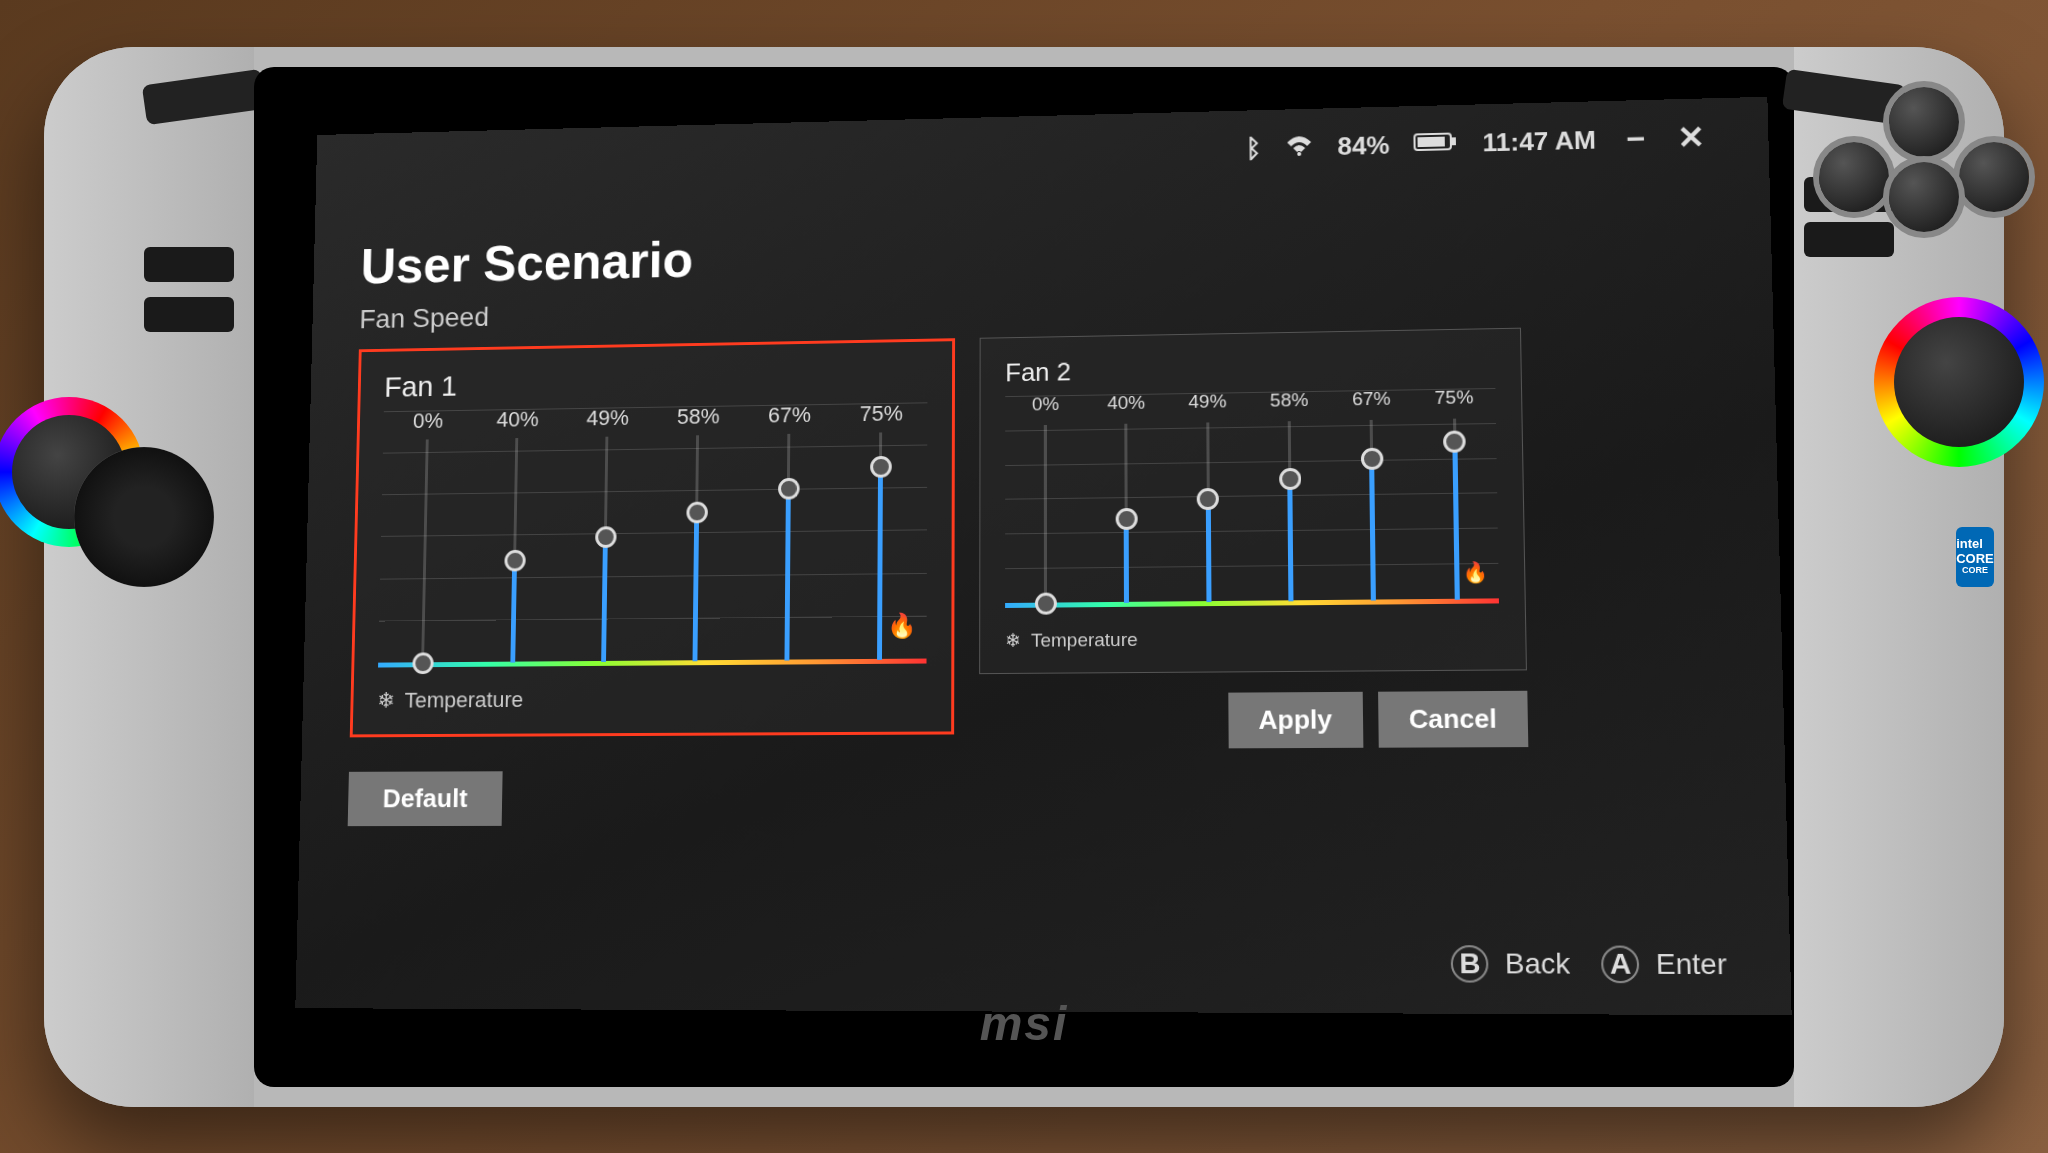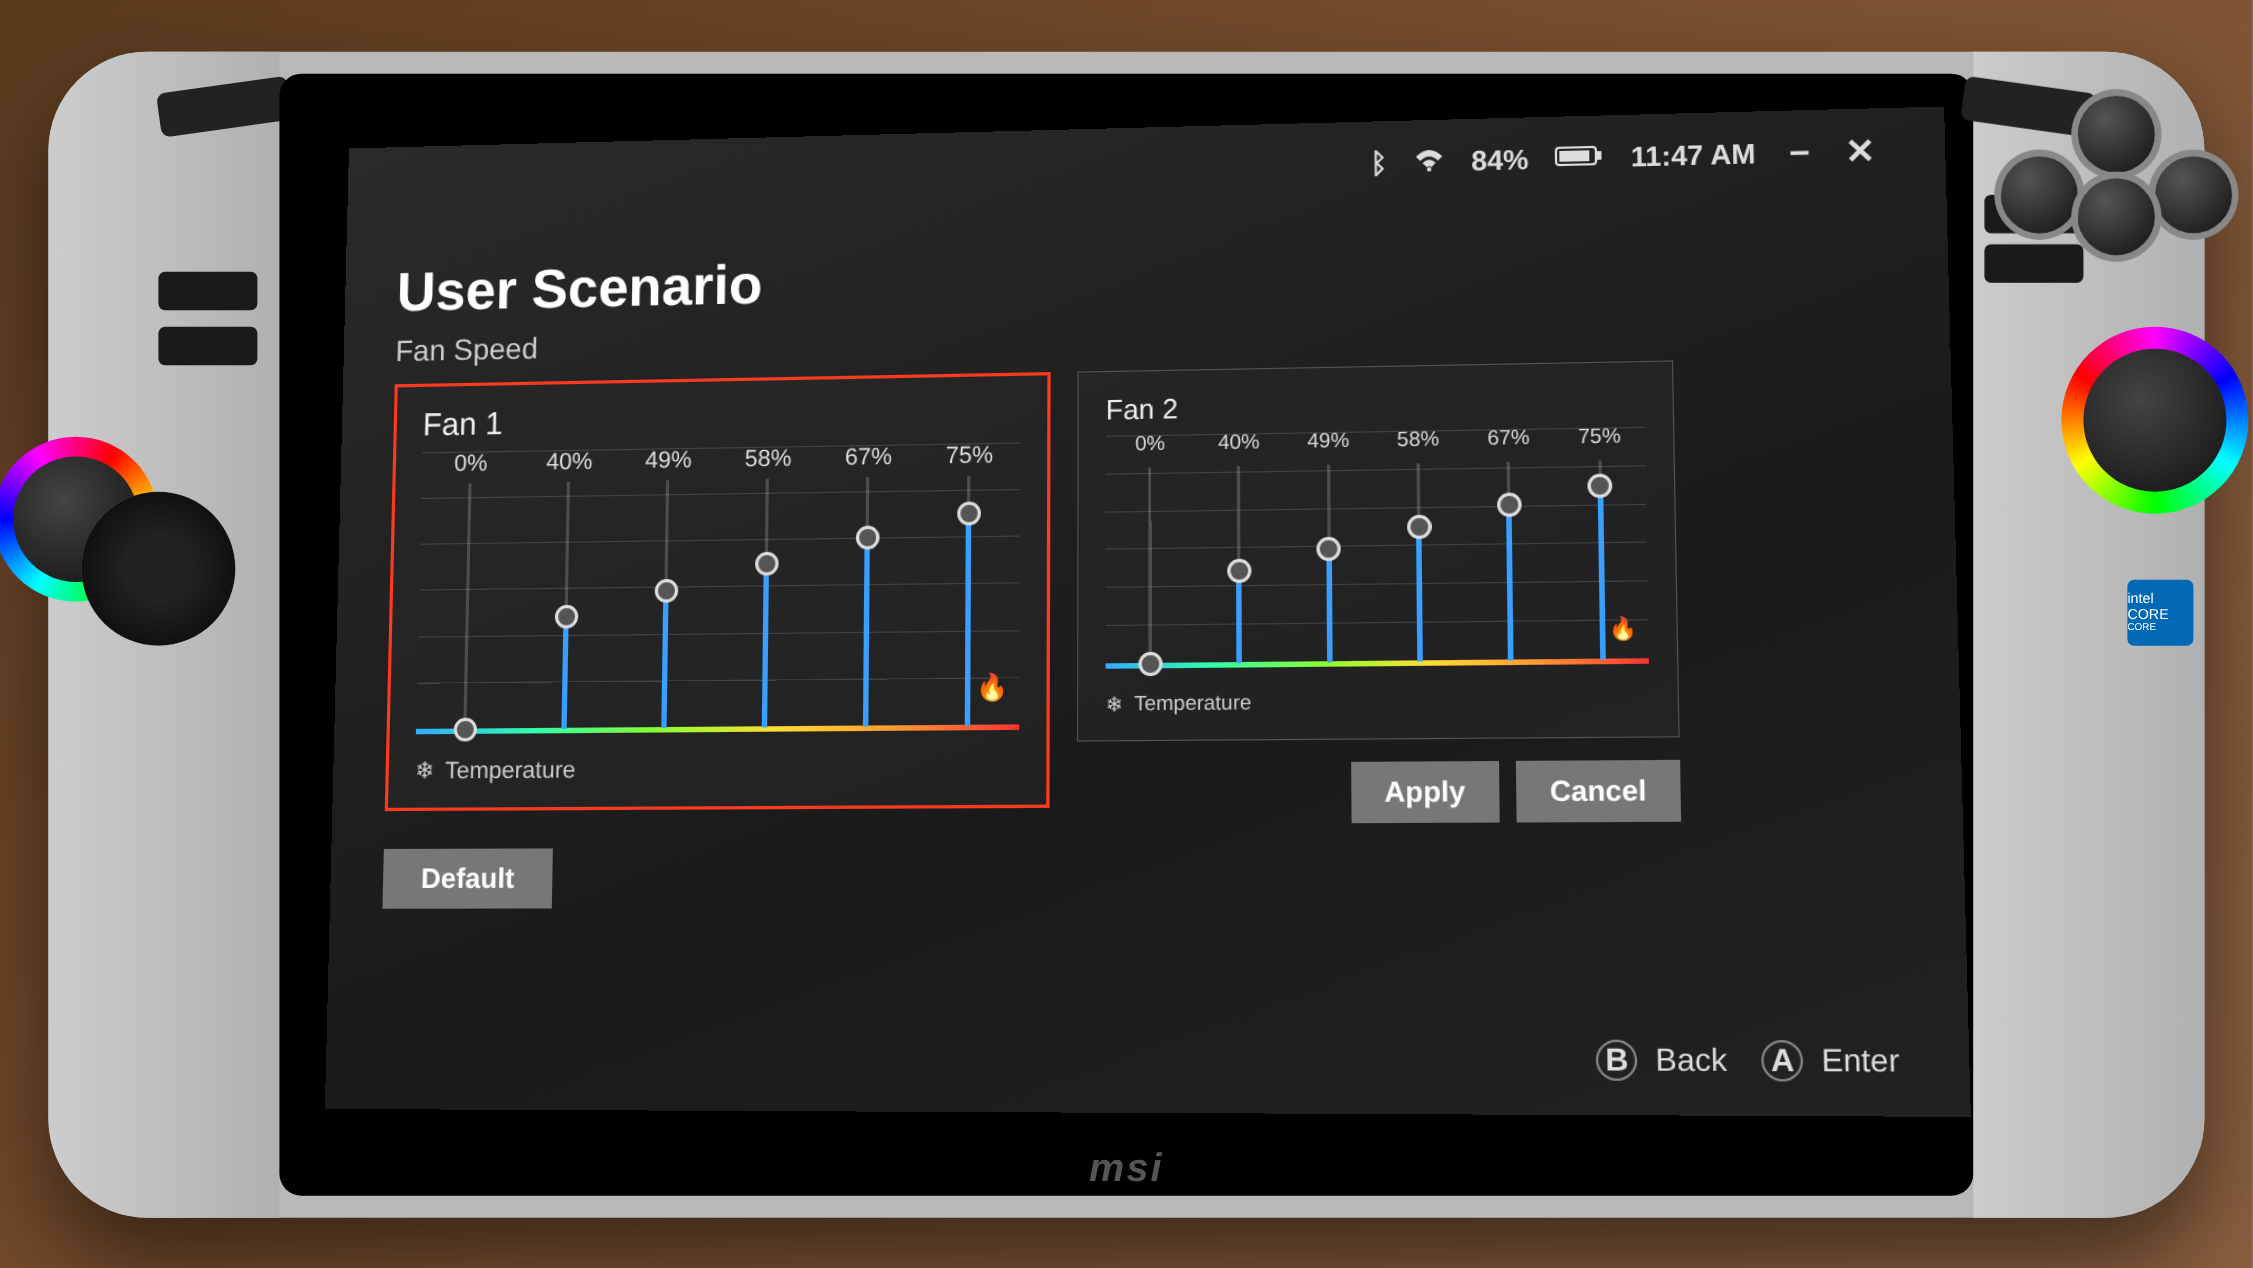--- a/index.html
+++ b/index.html
@@ -101,29 +101,29 @@
     border-radius: 50%;
     box-shadow: 0 0 0 6px #888;
   }
   .fb-y { top: 0; left: 65px; }
   .fb-x { top: 55px; left: -5px; }
   .fb-b { top: 55px; right: -5px; }
   .fb-a { bottom: 55px; left: 65px; }
   .intel-badge {
     position: absolute;
     bottom: 520px; right: 10px;
-    width: 60px; height: 60px;
+    width: 38px; height: 60px;
     background: #0068b5;
     border-radius: 6px;
     color: white;
     font-size: 13px;
-    font-weight: normal;
+    font-weight: bold;
     display: flex;
     flex-direction: column;
-    align-items: flex-start;
+    align-items: center;
     justify-content: center;
     line-height: 1.1;
   }
   .screen-bezel {
     flex: 1;
     background: #000;
     border-radius: 20px;
     margin: 20px 0;
     padding: 40px 30px 80px 30px;
     position: relative;
@@ -310,25 +310,25 @@
     background: #222;
     border: 2px solid #888;
     border-radius: 50%;
     align-items: center;
     justify-content: center;
     font-weight: bold;
     margin-right: 8px;
   }
   .msi-logo {
     position: absolute;
-    bottom: 4px;
+    bottom: 36px;
     left: 50%;
     transform: translateX(-50%);
     color: #555;
-    font-size: 36px;
+    font-size: 48px;
     font-weight: 700;
     font-style: italic;
     letter-spacing: 2px;
   }
 </style>
 </head>
 <body>
 
 <div class="device">
 

